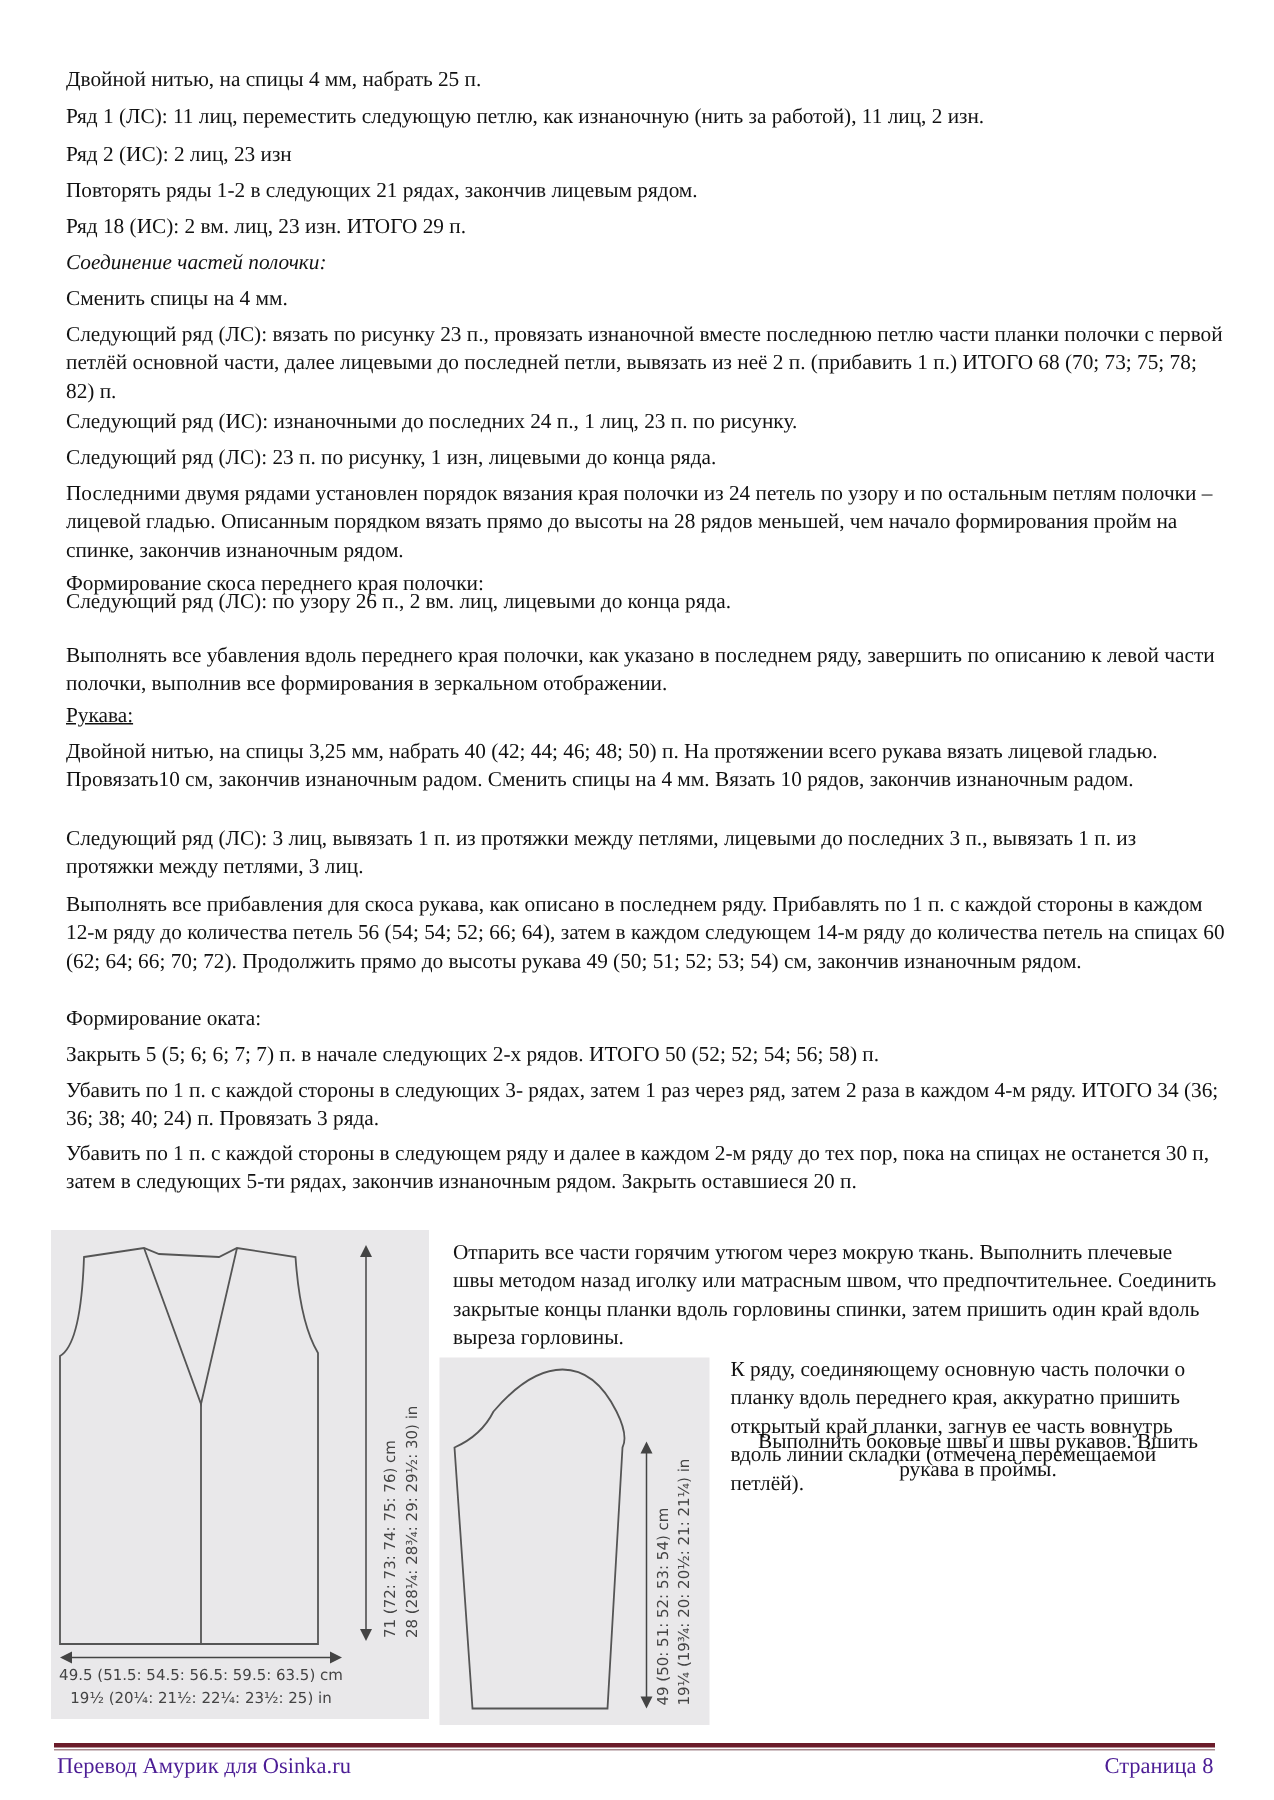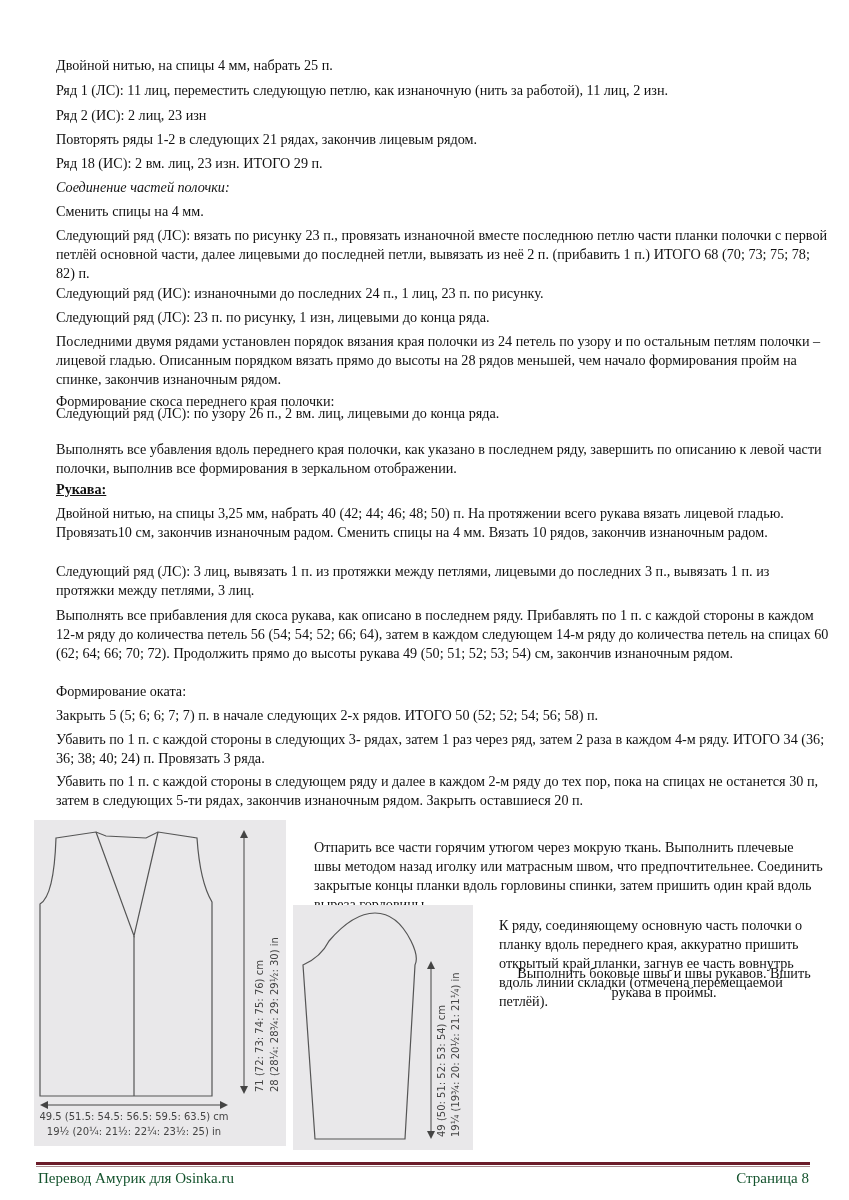--- a/index.html
+++ b/index.html
@@ -1,28 +1,28 @@
 <!DOCTYPE html>
 <html><head>
 <meta charset="utf-8">
 <style>
   html, body { margin: 0; padding: 0; background: #ffffff; }
   body { width: 849px; height: 1200px; position: relative; overflow: hidden;
          font-family: "Liberation Serif", serif; color: #111; }
-  p { margin: 16px; font-size: 14.2px; line-height: 19px; }
+  p { margin: 4px; font-size: 14.2px; line-height: 19px; }
   .para { position: absolute; left: 40px; width: 775px; font-size: 14.2px; line-height: 19px; }
   .b { font-weight: normal; }
   .i { font-style: italic; }
-  .u { text-decoration: underline; font-weight: bold; }
+  .u { text-decoration: underline; font-weight: normal; }
   .diagram { position: absolute; background: #e9e8ea; }
   .diagram svg { display: block; }
   .dlabel { font-family: "DejaVu Sans", sans-serif; fill: #444; font-size: 10px; }
   .footer-rule-1 { position: absolute; left: 36px; top: 1162px; width: 774px; height: 3px; background: #6b1c2a; }
   .footer-rule-2 { position: absolute; left: 36px; top: 1166px; width: 774px; height: 1px; background: #a78a8f; }
-  .footer { position: absolute; top: 1170px; font-family: "Liberation Serif", serif; font-size: 15px; color: #14532d; }
+  .footer { position: absolute; top: 1170px; font-family: "Liberation Serif", serif; font-size: 15px; color: #4c1d95; }
 </style>
 </head>
 <body>
 
 <div>
   <p class="para" style="top:40px"><span>Двойной нитью, на спицы 4 мм, набрать 25 п.</span></p>
   <p class="para" style="top:65px"><span class="b">Ряд 1 (ЛС):</span><span> 11 лиц, переместить следующую петлю, как изнаночную (нить за работой), 11 лиц, 2 изн.</span></p>
   <p class="para" style="top:90px"><span class="b">Ряд 2 (ИС):</span><span> 2 лиц, 23 изн</span></p>
   <p class="para" style="top:114px"><span>Повторять ряды 1-2  в следующих 21 рядах, закончив лицевым рядом.</span></p>
   <p class="para" style="top:138px"><span class="b">Ряд 18 (ИС):</span><span> 2 вм. лиц, 23 изн. ИТОГО 29 п.</span></p>

